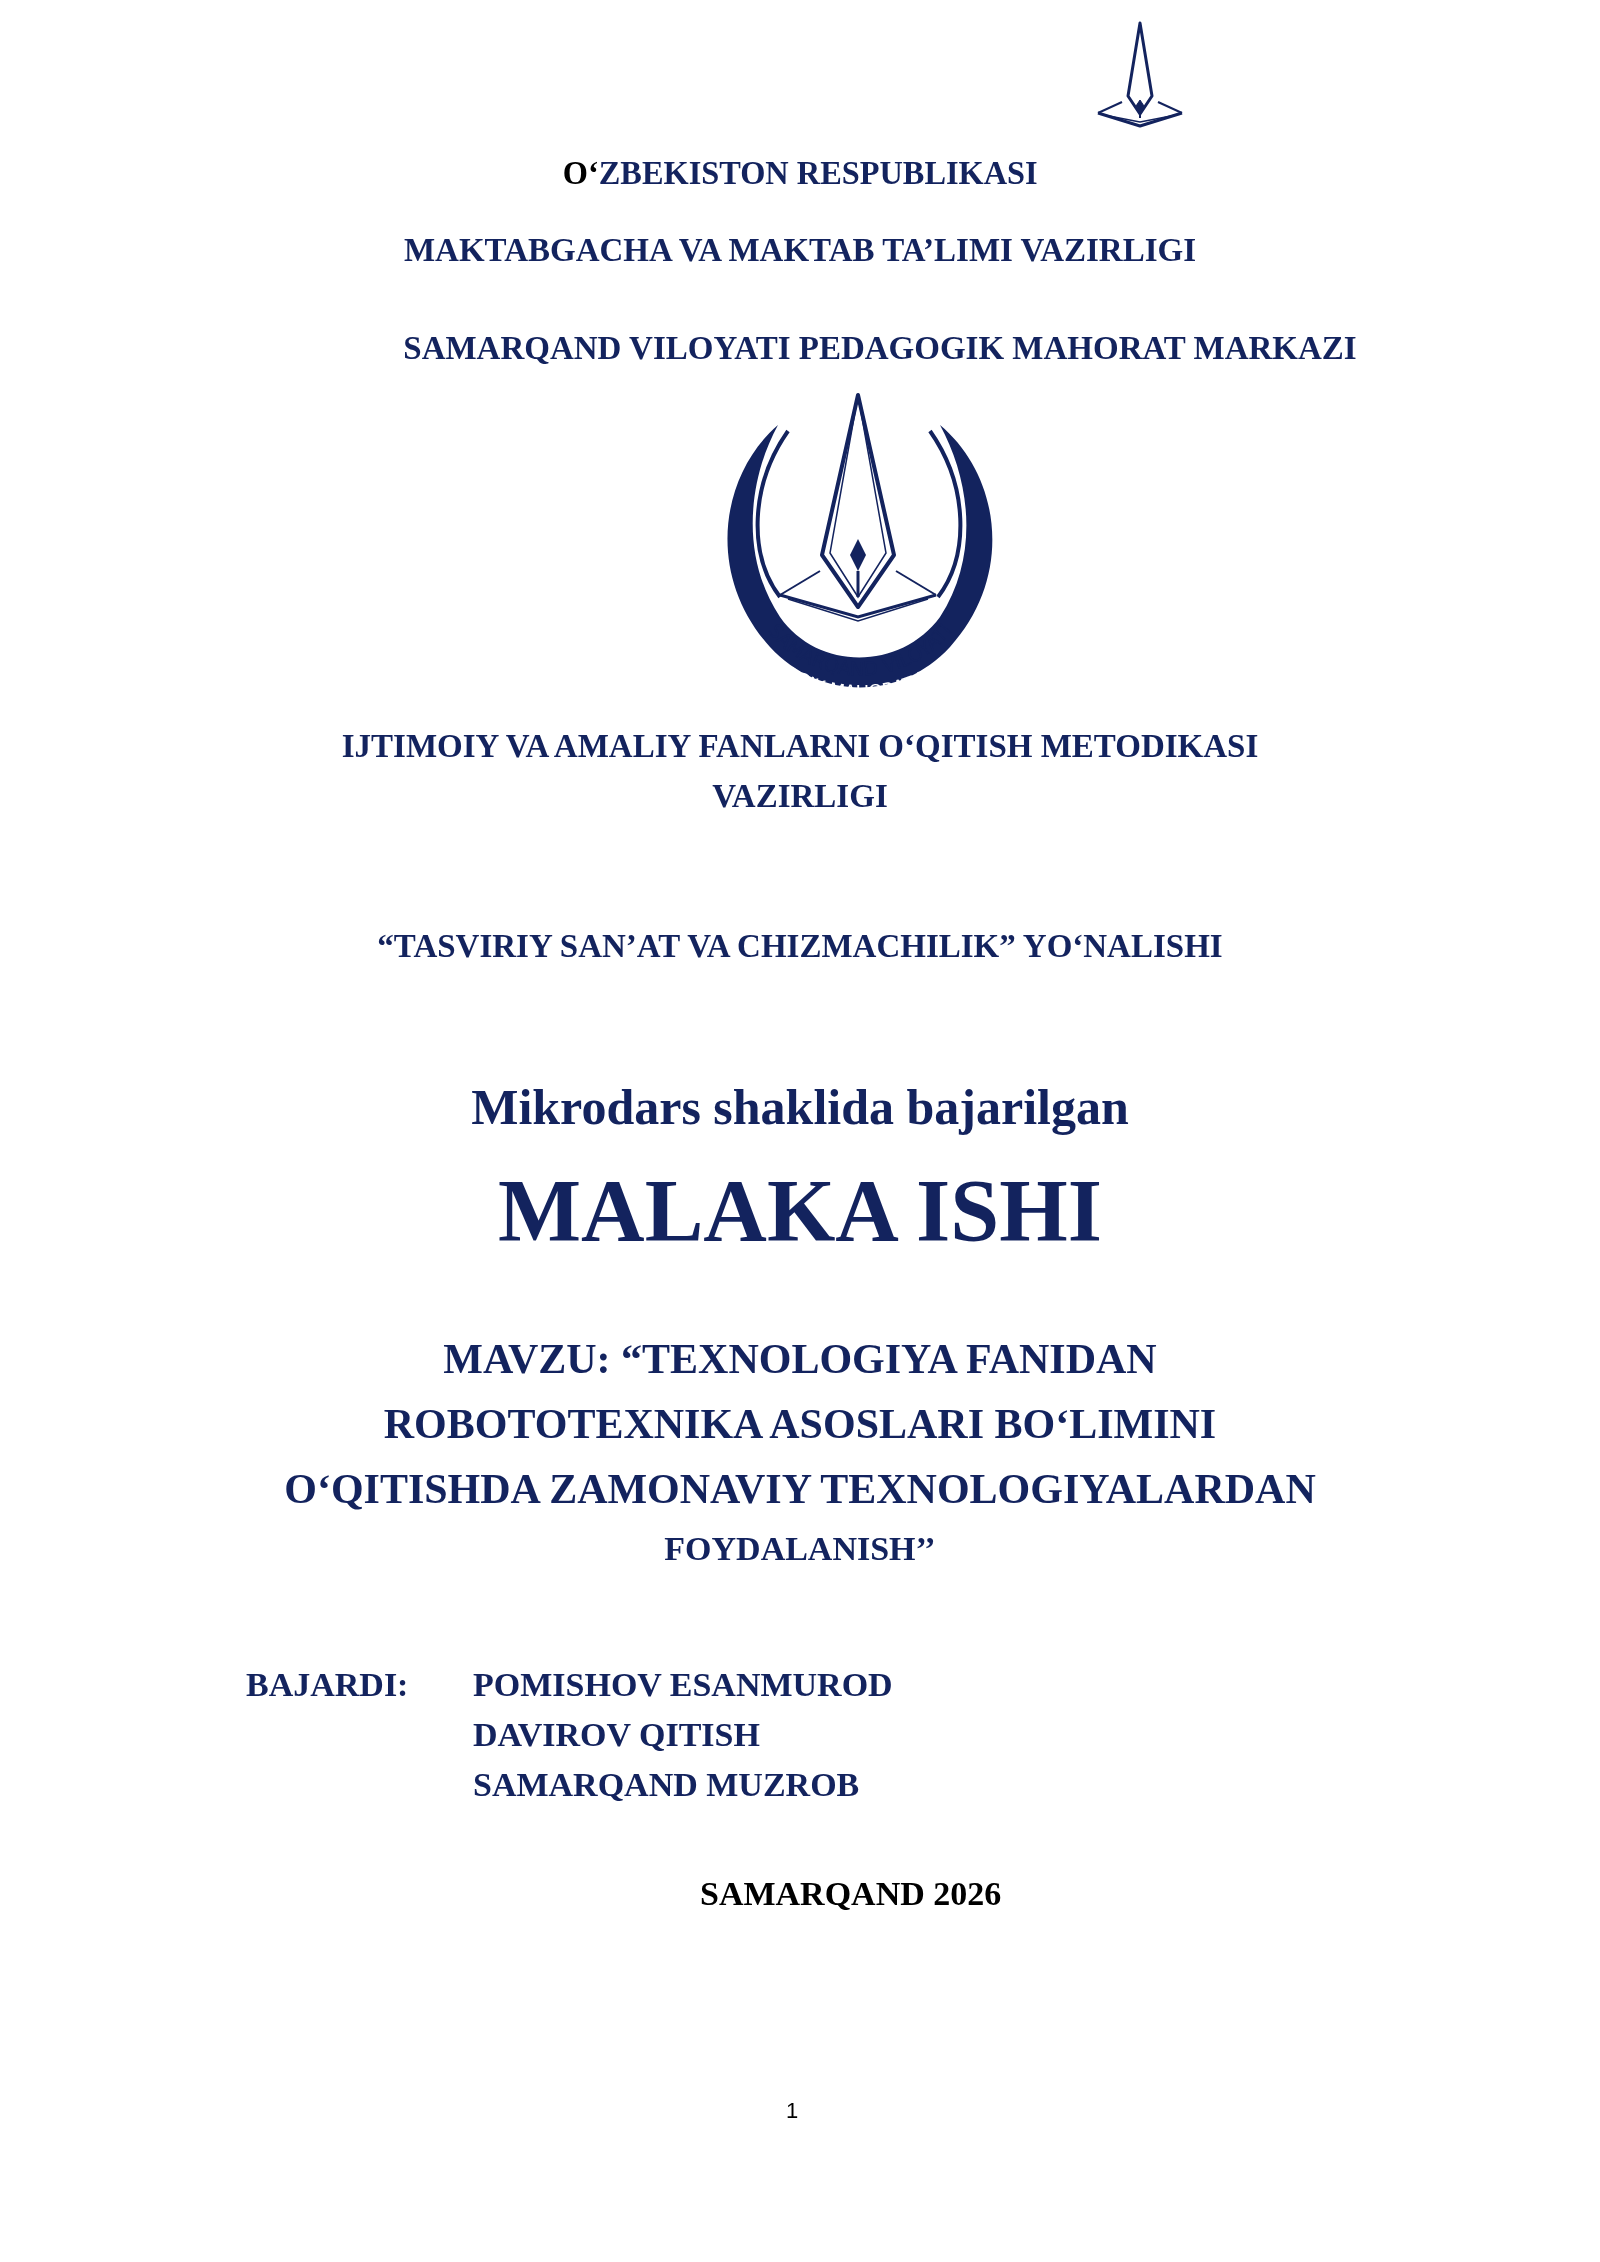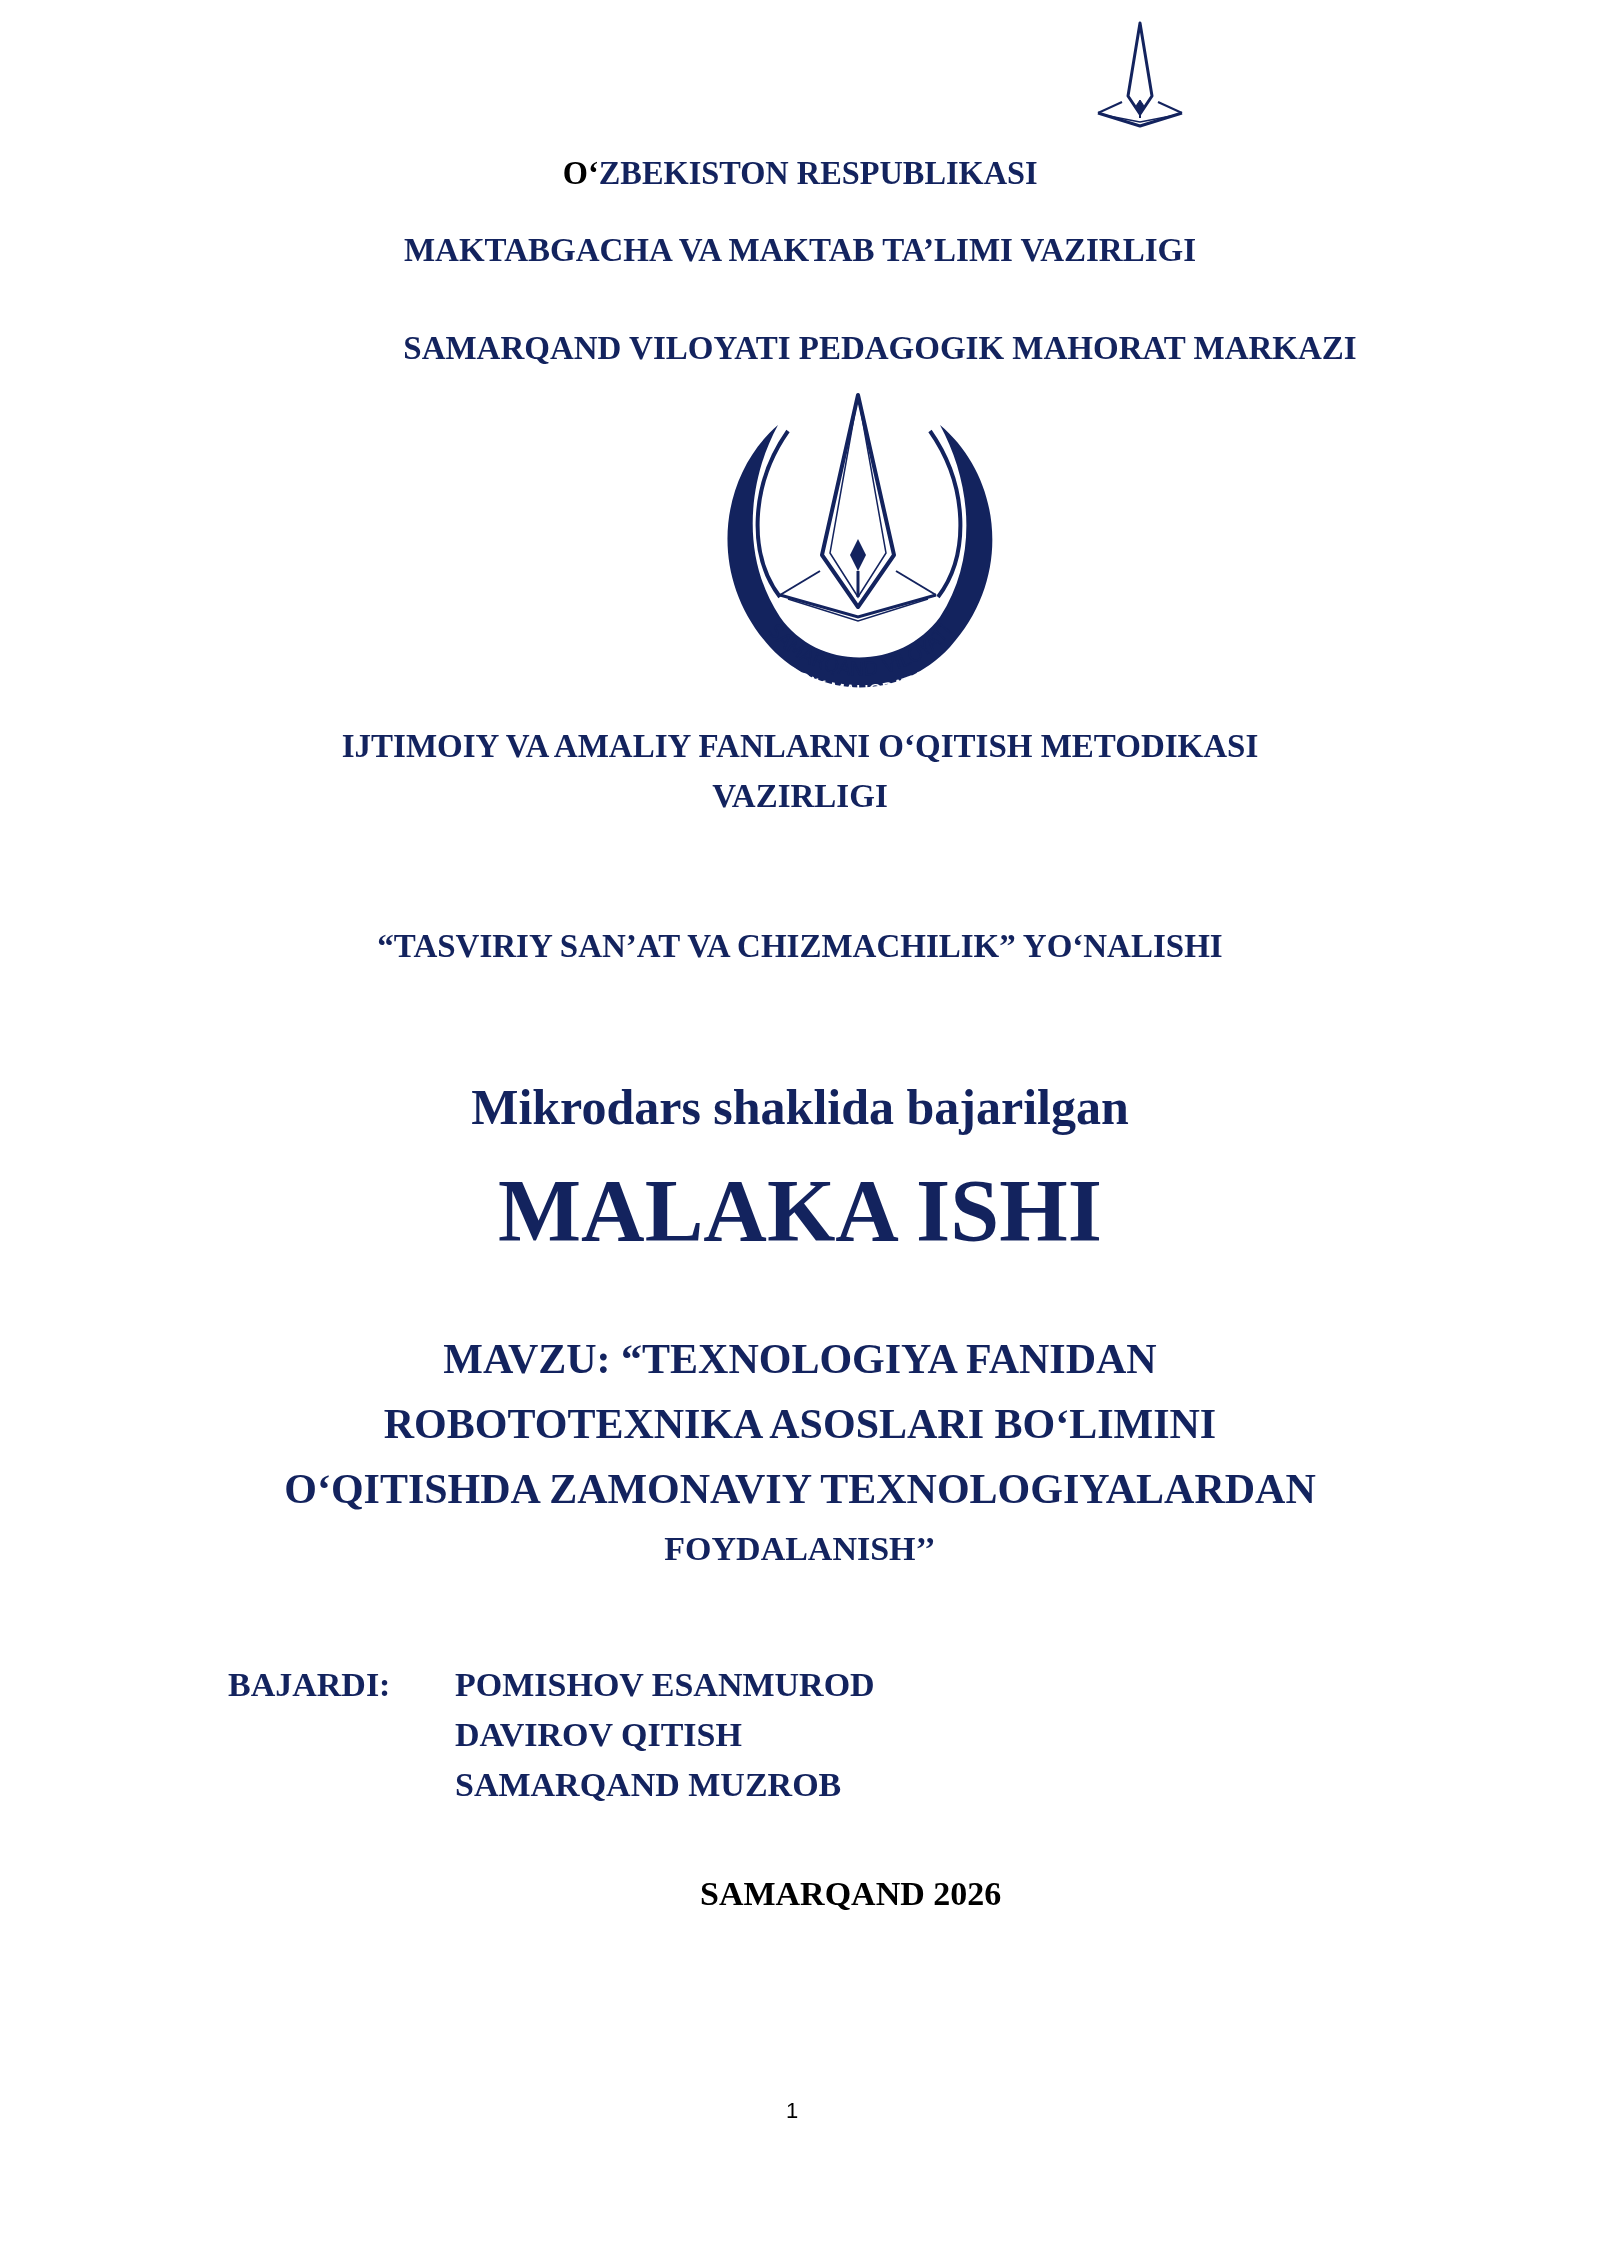--- a/index.html
+++ b/index.html
@@ -5,21 +5,21 @@
   html, body { margin:0; padding:0; background:#ffffff; }
   body { width:1600px; height:2262px; position:relative; overflow:hidden;
          font-family:"Liberation Serif", "DejaVu Serif", serif; font-weight:bold; color:#13235e; }
   .abs { position:absolute; }
   .line { position:absolute; left:0; width:1600px; text-align:center; white-space:nowrap; }
   .cond { display:inline-block; transform-origin:center; }
   .black { color:#000000; }
   #small-logo { left:1090px; top:18px; width:100px; height:110px; }
   #main-logo { left:700px; top:385px; width:316px; height:316px; }
   .h1 { font-size:33px; }
-  .authors { font-size:34px; }
+  .authors { font-size:34px;margin-left:18px; }
   #pagenum { font-family:"Liberation Sans","DejaVu Sans",sans-serif; font-weight:normal; font-size:22px; color:#000; }
 </style>
 </head>
 <body>
 
 <svg id="small-logo" class="abs" viewBox="0 0 100 110">
   <g fill="none" stroke="#13235e" stroke-linejoin="round">
     <path d="M50 5 L62 78 L50 96 L38 78 Z" stroke-width="3"></path>
     <path d="M50 82 L54 88 L50 94 L46 88 Z" fill="#13235e" stroke-width="1"></path>
     <path d="M50 94 L50 100" stroke-width="2"></path>

